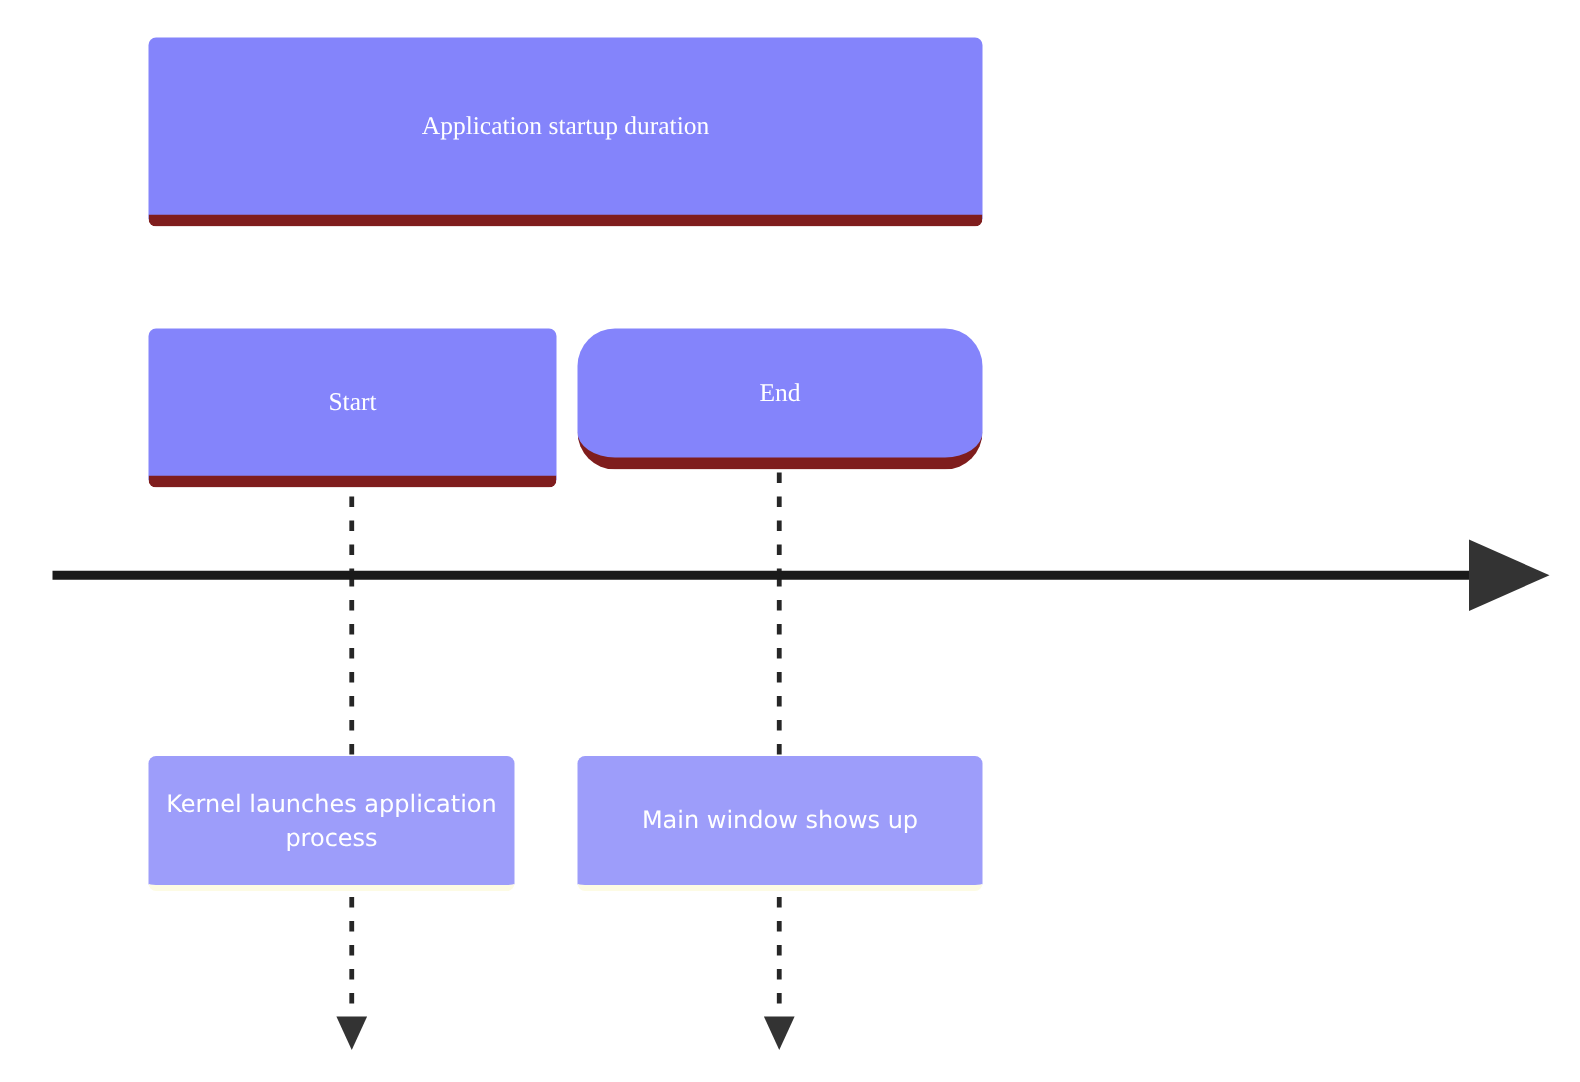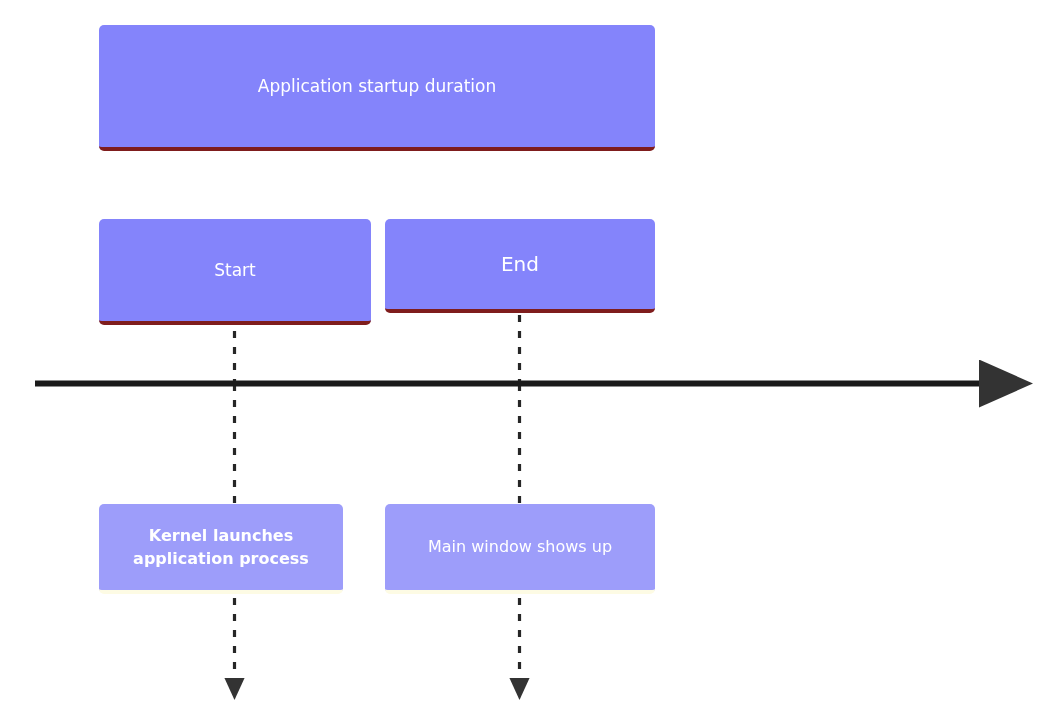--- a/index.html
+++ b/index.html
@@ -38,21 +38,22 @@
   }
   .node .node-label {
     display: block;
     padding: 0 10px;
     width: 100%;
   }
 
   
   .node-primary {
     background: #8484fb;
-    border-bottom: 4px solid #7f1d1d;
+    border-bottom: 8px solid #7f1d1d;
+    font-family: Liberation Serif, serif;
   }
   
   .node-secondary {
     background: #9d9dfa;
     border-bottom: 4px solid #fdfbe4;
   }
 
   
   #node-duration {
     left: 99px;  top: 25px;
@@ -62,28 +63,29 @@
   }
   #node-start {
     left: 99px;  top: 219px;
     width: 272px; height: 106px;
     font-size: 17px;
     font-weight: 400;
   }
   #node-end {
     left: 385px; top: 219px;
     width: 270px; height: 94px;
-    font-size: 20px;
+    font-size: 17px;
     font-weight: 400;
+    border-radius: 25px;
   }
   #node-kernel {
     left: 99px;  top: 504px;
     width: 244px; height: 90px;
     font-size: 16px;
-    font-weight: 700;
+    font-weight: 400;
     text-align: center;
   }
   #node-mainwindow {
     left: 385px; top: 504px;
     width: 270px; height: 90px;
     font-size: 16px;
     font-weight: 400;
   }
 
   

